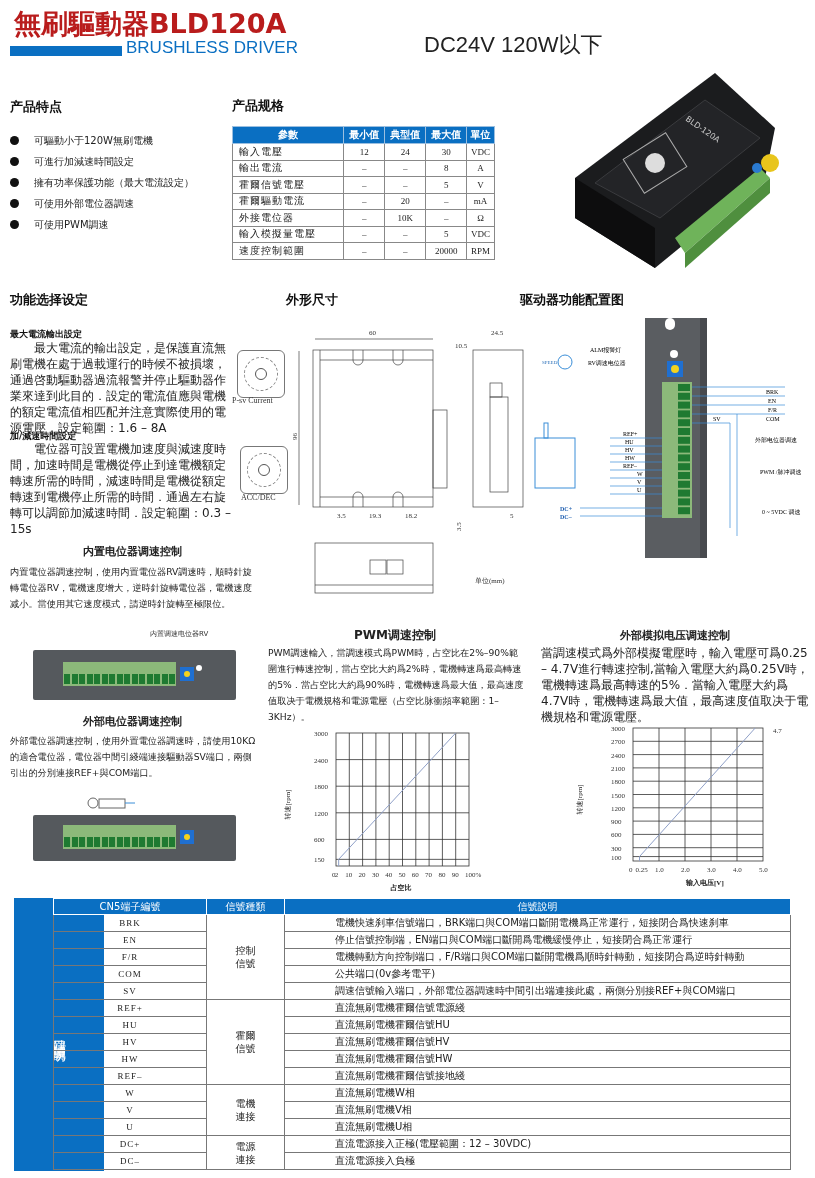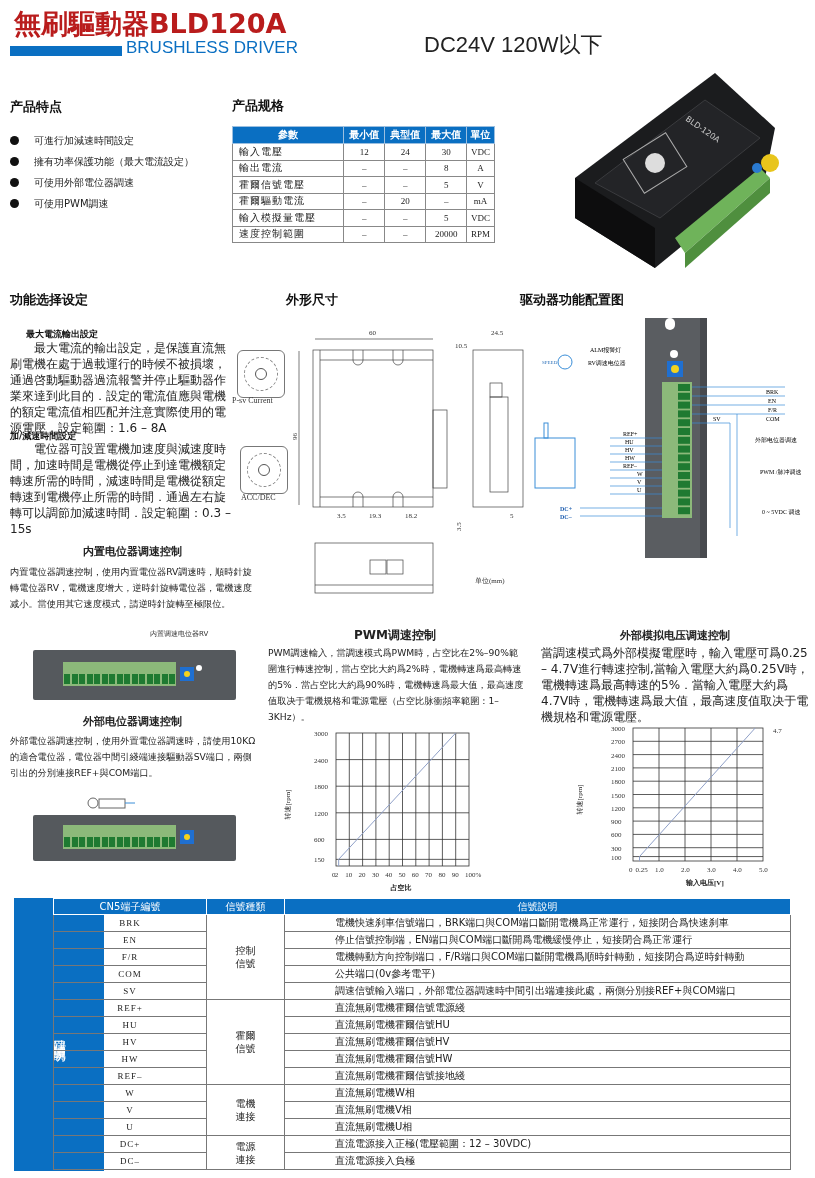--- a/index.html
+++ b/index.html
@@ -39,20 +39,24 @@
 
 <div class="abs h-title">無刷驅動器BLD120A</div>
 <div class="abs h-bar"></div>
 <div class="abs h-sub">BRUSHLESS DRIVER</div>
 <div class="abs h-spec">DC24V 120W以下</div>
 
 <div class="abs sec" style="left:10px;top:98px">产品特点</div>
 <ul class="abs feat" id="feat-list">
     <li>
       <span class="dot"></span>
+      <span>可驅動小于120W無刷電機</span>
+    </li>
+    <li>
+      <span class="dot"></span>
       <span>可進行加減速時間設定</span>
     </li>
     <li>
       <span class="dot"></span>
       <span>擁有功率保護功能（最大電流設定）</span>
     </li>
     <li>
       <span class="dot"></span>
       <span>可使用外部電位器調速</span>
     </li>
@@ -96,20 +100,27 @@
         <td>V</td>
       </tr>
       <tr>
         <td class="p">霍爾驅動電流</td>
         <td>–</td>
         <td>20</td>
         <td>–</td>
         <td>mA</td>
       </tr>
       <tr>
+        <td class="p">外接電位器</td>
+        <td>–</td>
+        <td>10K</td>
+        <td>–</td>
+        <td>Ω</td>
+      </tr>
+      <tr>
         <td class="p">輸入模擬量電壓</td>
         <td>–</td>
         <td>–</td>
         <td>5</td>
         <td>VDC</td>
       </tr>
       <tr>
         <td class="p">速度控制範圍</td>
         <td>–</td>
         <td>–</td>
@@ -128,21 +139,21 @@
     <circle cx="90" cy="95" r="10" fill="#ddd"></circle>
     <text x="120" y="52" fill="#ccc" font-size="8" transform="rotate(35 120 52)">BLD-120A</text>
     <polygon points="110,170 195,100 205,110 120,185" fill="#6fb35a"></polygon>
     <polygon points="120,185 205,110 205,125 120,200" fill="#4f8f3e"></polygon>
     <circle cx="205" cy="95" r="9" fill="#e8c51c"></circle>
     <circle cx="192" cy="100" r="5" fill="#2a7ad0"></circle>
   </svg>
 </div>
 
 <div class="abs sec" style="left:10px;top:291px">功能选择设定</div>
-<div class="abs sub-h" style="left:26px;top:328px">最大電流輸出設定</div>
+<div class="abs sub-h" style="left:10px;top:328px">最大電流輸出設定</div>
 <div class="abs para" style="left:10px;top:340px;width:225px">　　最大電流的輸出設定，是保護直流無刷電機在處于過載運行的時候不被損壞，通過啓動驅動器過流報警并停止驅動器作業來達到此目的．設定的電流值應與電機的額定電流值相匹配并注意實際使用的電源電壓，設定範圍：1.6 – 8A</div>
 <div class="abs knob" style="left:237px;top:350px">
     <div class="c">
       <i></i>
     </div>
   </div>
 <div class="abs knob-cap" style="left:232px;top:396px">P-sv Current</div>
 <div class="abs sub-h" style="left:10px;top:430px">加/減速時間設定</div>
 <div class="abs para" style="left:10px;top:441px;width:225px">　　電位器可設置電機加速度與減速度時間，加速時間是電機從停止到達電機額定轉速所需的時間，減速時間是電機從額定轉速到電機停止所需的時間．通過左右旋轉可以調節加減速時間．設定範圍：0.3 – 15s</div>
 <div class="abs knob" style="left:240px;top:446px">

